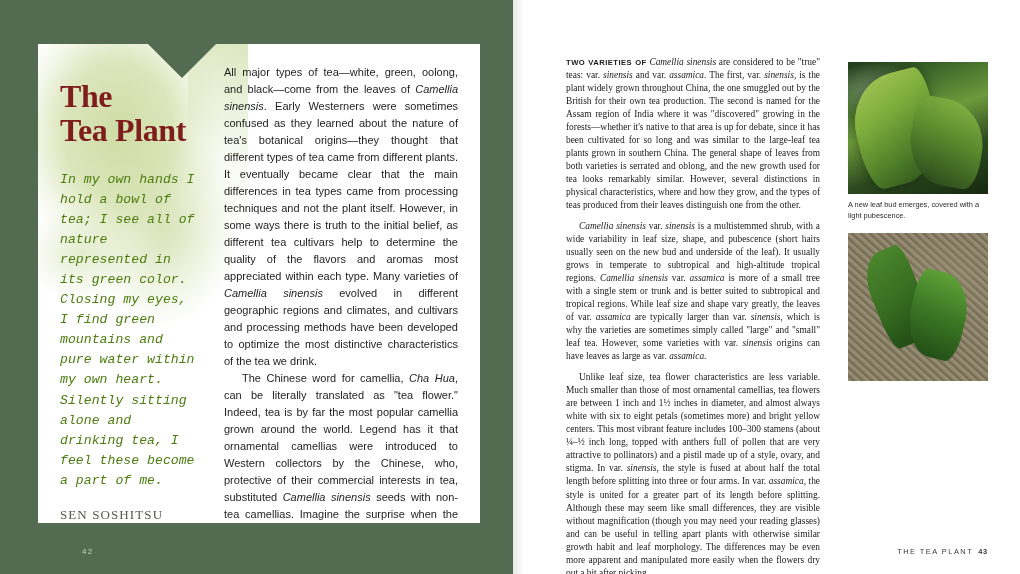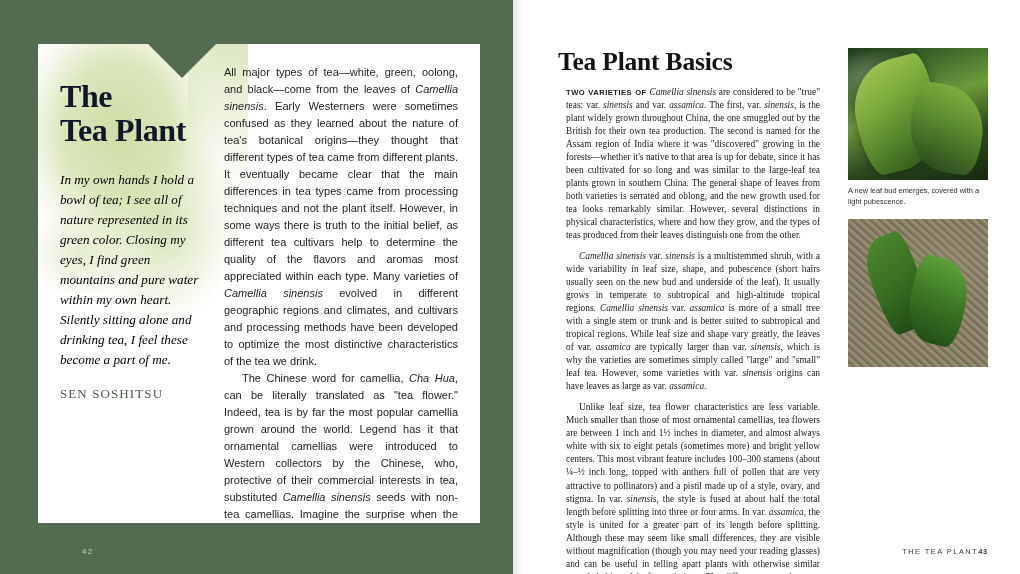--- a/index.html
+++ b/index.html
@@ -82,32 +82,32 @@
     width: 152px;
     flex: 0 0 152px;
     padding-right: 10px;
   }
 
   #chapter-title {
     font-family: "Liberation Serif", serif;
     font-size: 32px;
     line-height: 1.06;
     font-weight: 700;
-    color: #0f172a;
+    color: #7f1d1d;
     letter-spacing: -0.4px;
     margin: 16px 0 0 0;
     white-space: pre-line;
   }
 
   #pull-quote {
-    font-family: Liberation Serif, serif;
+    font-family: Liberation Mono, monospace;
     font-style: italic;
     font-size: 13.2px;
     line-height: 1.52;
-    color: #000000;
+    color: #4d7c0f;
     margin-top: 22px;
   }
 
   #quote-attrib {
     margin-top: 16px;
     font-family: "Liberation Serif", serif;
     font-size: 13px;
     letter-spacing: 1.1px;
     color: #4e5c4b;
     text-transform: uppercase;
@@ -189,20 +189,21 @@
     font-family: "Liberation Sans", sans-serif;
     font-size: 7.6px;
     font-weight: 700;
     letter-spacing: 0.5px;
     text-transform: uppercase;
   }
 
   #right-figs {
     flex: 1 1 auto;
     padding-left: 4px;
+    margin-top: 14px;
   }
 
   .fig { margin-bottom: 12px; }
 
   .photo {
     width: 100%;
     display: block;
     border: 0;
   }
 
@@ -275,21 +276,21 @@
   #folio-right {
     position: absolute;
     right: 32px;
     bottom: 18px;
     font-family: "Liberation Sans", sans-serif;
     font-size: 7.4px;
     letter-spacing: 1.5px;
     color: #3a3a3a;
     text-transform: uppercase;
   }
-  #folio-right b { font-weight: 700; letter-spacing: 0.8px; }
+  #folio-right b { font-weight: 700; letter-spacing: 0.8px; margin-left: 5px; }
 
   .gutter-shadow {
     position: absolute;
     left: 513px; top: 0;
     width: 10px; height: 574px;
     background: linear-gradient(90deg, rgba(0,0,0,0.10), rgba(0,0,0,0));
     pointer-events: none;
     z-index: 9;
   }
 </style>
@@ -325,21 +326,20 @@
     </div>
 
     <div id="folio-left">42</div>
   </div>
 
   <div id="right-page">
 
     <div id="right-inner">
 
       <div id="right-text-col">
-        <h2 id="section-title">Tea Plant Basics</h2>
 
         <p class="r-p"><span class="smallcaps">Two varieties of</span> <i>Camellia sinensis</i> are considered to be "true" teas: var. <i>sinensis</i> and var. <i>assamica</i>. The first, var. <i>sinensis</i>, is the plant widely grown throughout China, the one smuggled out by the British for their own tea production. The second is named for the Assam region of India where it was "discovered" growing in the forests—whether it's native to that area is up for debate, since it has been cultivated for so long and was similar to the large-leaf tea plants grown in southern China. The general shape of leaves from both varieties is serrated and oblong, and the new growth used for tea looks remarkably similar. However, several distinctions in physical characteristics, where and how they grow, and the types of teas produced from their leaves distinguish one from the other.</p>
         <p class="r-p"><i>Camellia sinensis</i> var. <i>sinensis</i> is a multistemmed shrub, with a wide variability in leaf size, shape, and pubescence (short hairs usually seen on the new bud and underside of the leaf). It usually grows in temperate to subtropical and high-altitude tropical regions. <i>Camellia sinensis</i> var. <i>assamica</i> is more of a small tree with a single stem or trunk and is better suited to subtropical and tropical regions. While leaf size and shape vary greatly, the leaves of var. <i>assamica</i> are typically larger than var. <i>sinensis</i>, which is why the varieties are sometimes simply called "large" and "small" leaf tea. However, some varieties with var. <i>sinensis</i> origins can have leaves as large as var. <i>assamica</i>.</p>
         <p class="r-p">Unlike leaf size, tea flower characteristics are less variable. Much smaller than those of most ornamental camellias, tea flowers are between 1 inch and 1½ inches in diameter, and almost always white with six to eight petals (sometimes more) and bright yellow centers. This most vibrant feature includes 100–300 stamens (about ¼–½ inch long, topped with anthers full of pollen that are very attractive to pollinators) and a pistil made up of a style, ovary, and stigma. In var. <i>sinensis</i>, the style is fused at about half the total length before splitting into three or four arms. In var. <i>assamica</i>, the style is united for a greater part of its length before splitting. Although these may seem like small differences, they are visible without magnification (though you may need your reading glasses) and can be useful in telling apart plants with otherwise similar growth habit and leaf morphology. The differences may be even more apparent and manipulated more easily when the flowers dry out a bit after picking.</p>
         <p class="r-p">There are plenty of other differences between these two varieties. For example, var.  sprouts new growth faster than var. , but, in our experience, var.  plants have longer seasonal</p>
       </div>
 
       <div id="right-figs">
 
         <div class="fig">

